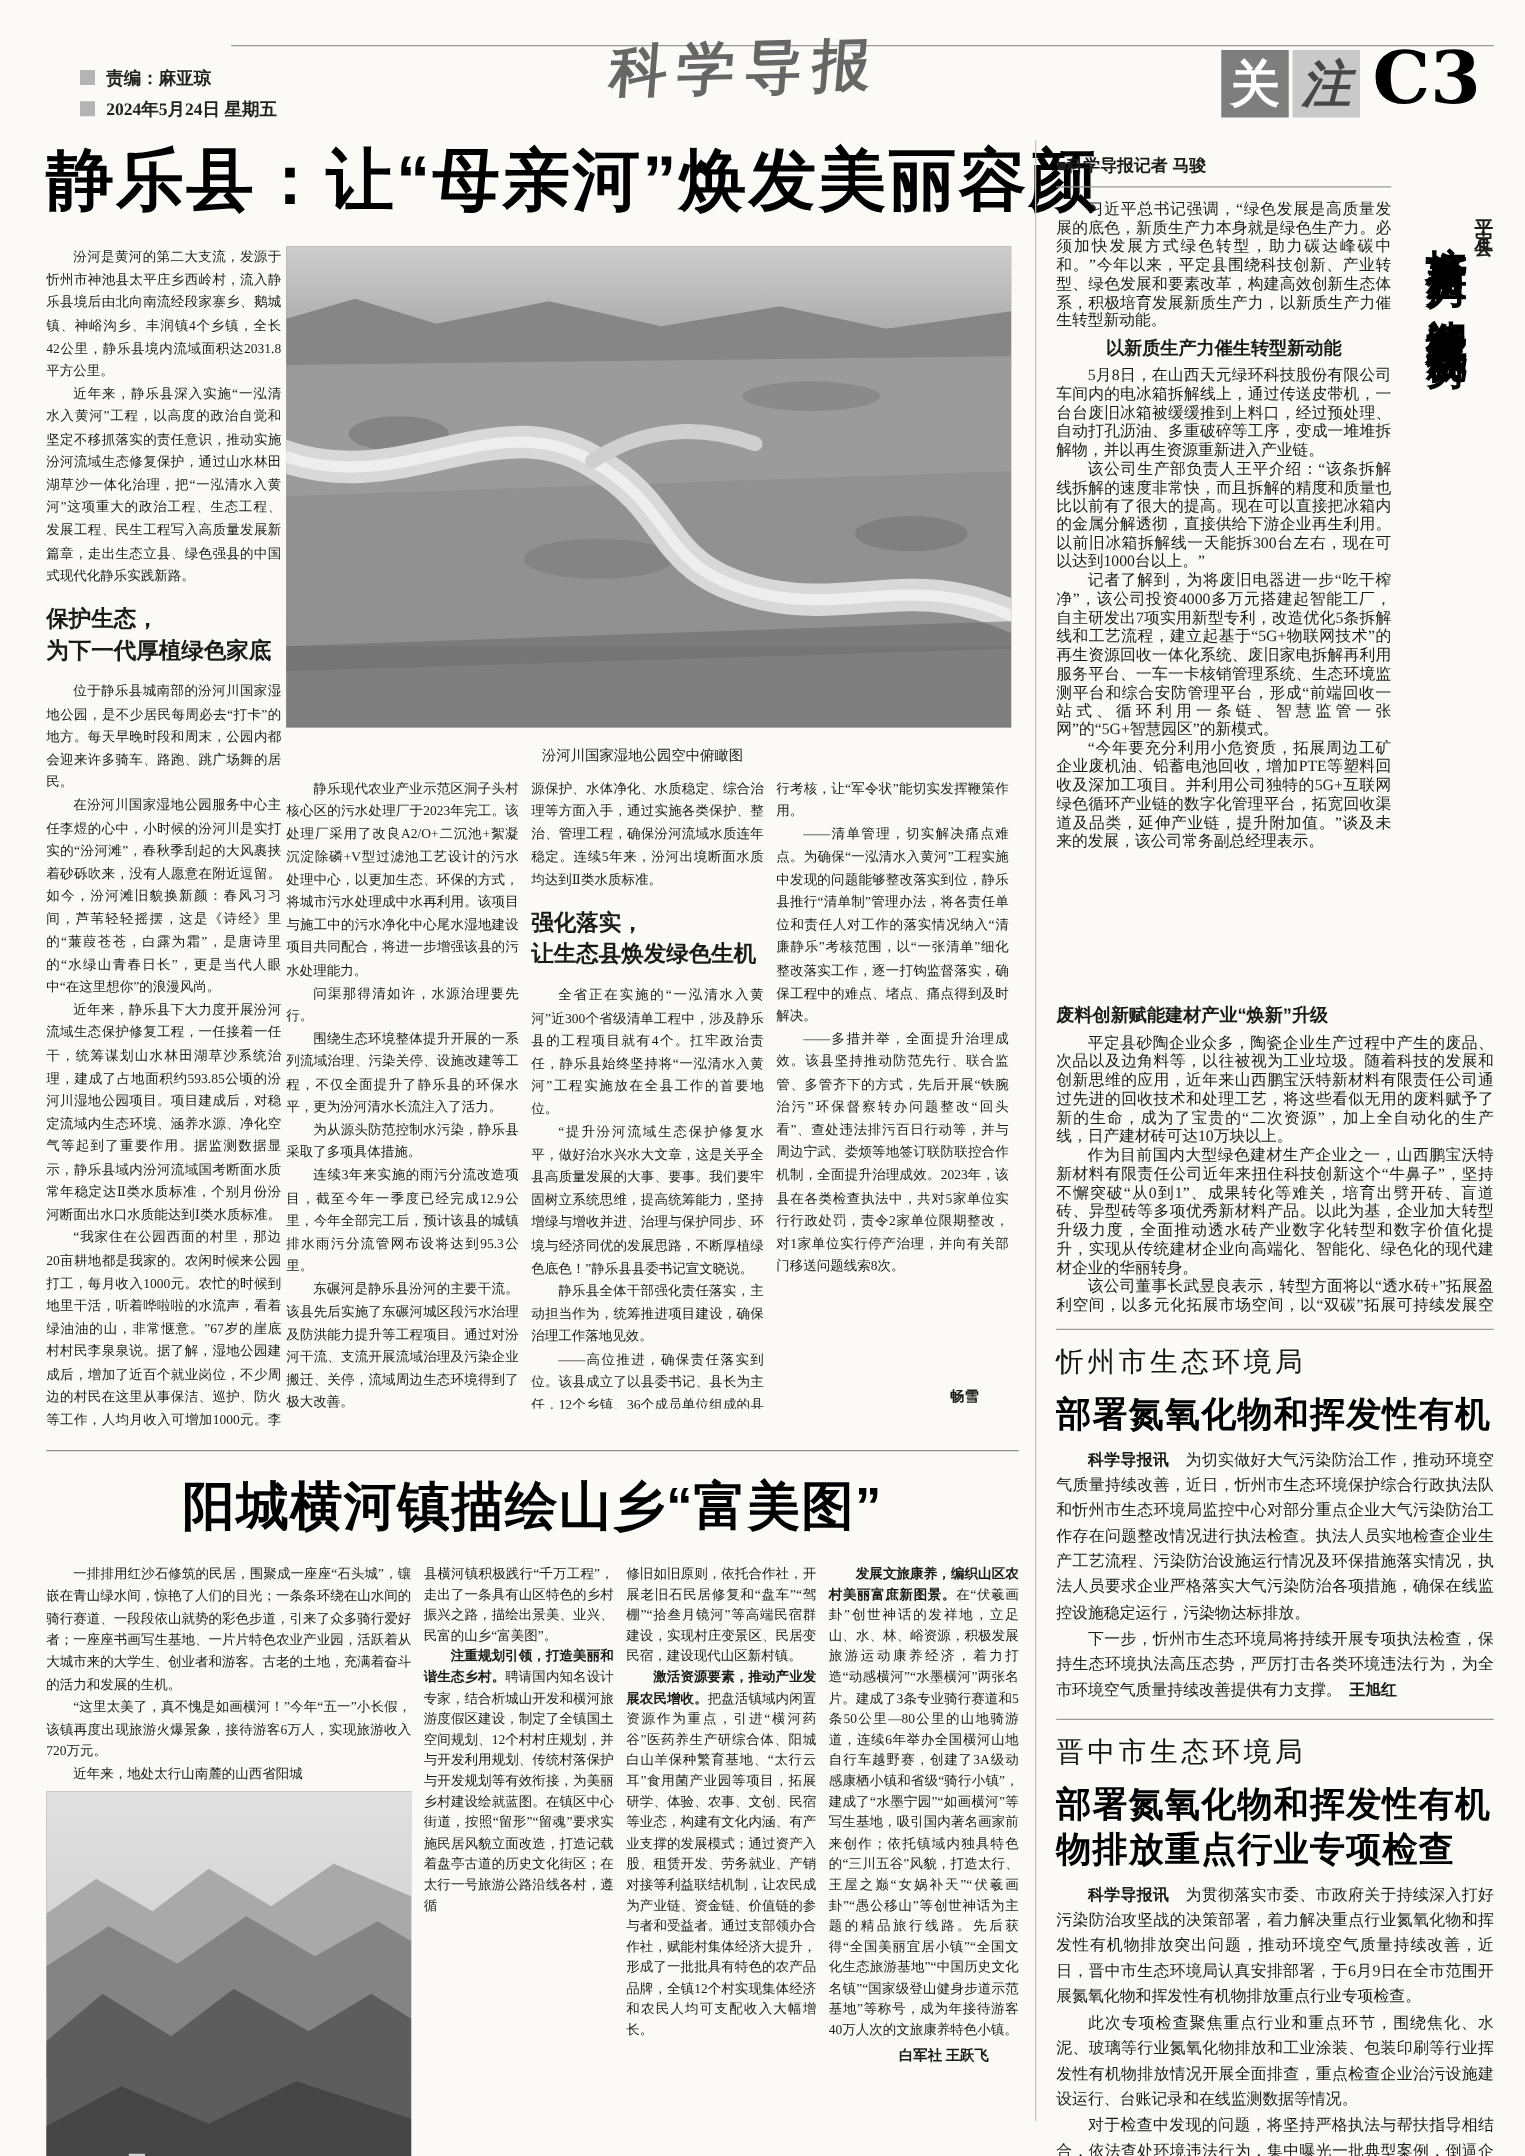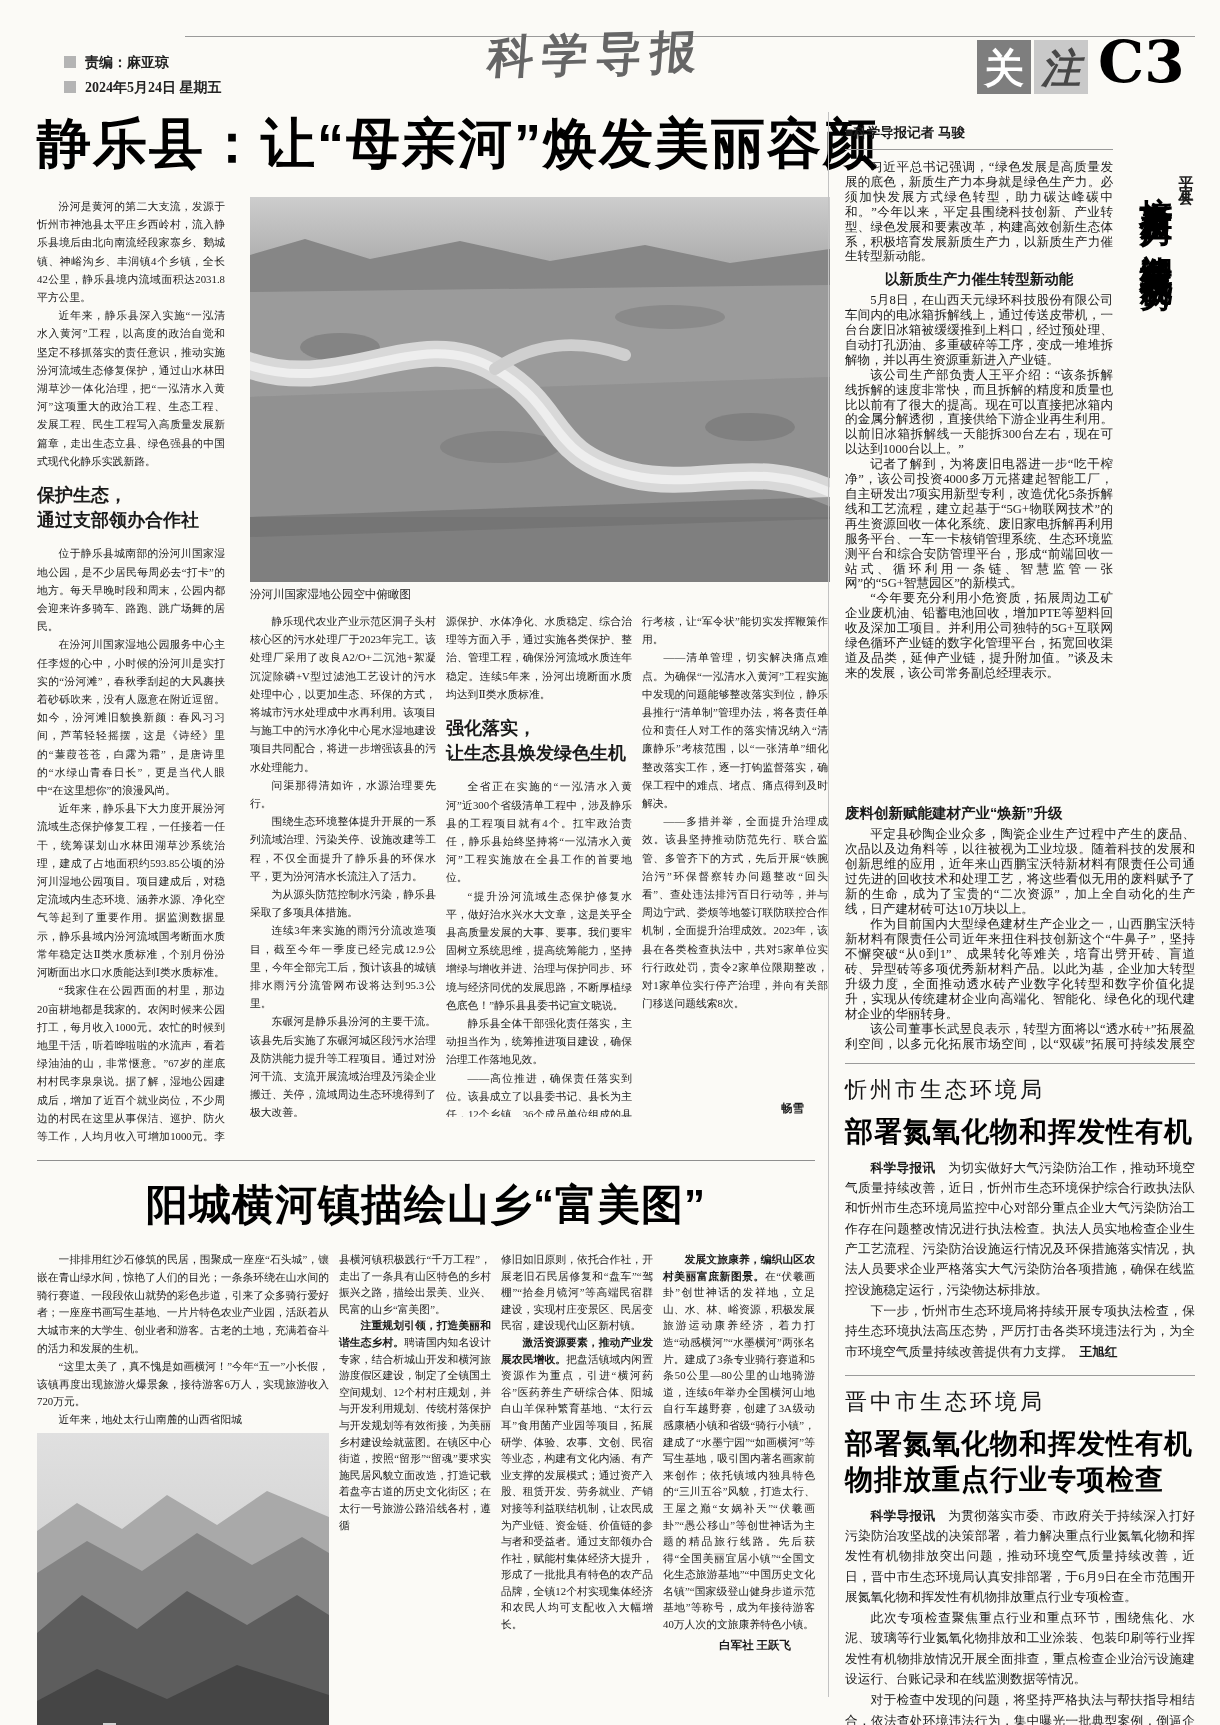--- a/index.html
+++ b/index.html
@@ -23,26 +23,26 @@
   .para{margin:0;text-align:justify;text-indent:2em;}
   .para.cont{text-indent:0;}
   .para.head{text-indent:0;text-align:left;font-family:"Liberation Sans",sans-serif;font-weight:bold;
              white-space:pre-line;}
   .para b{font-weight:bold;}
   .para .pby{font-weight:bold;margin-left:6px;}
   
   .ls{position:absolute;left:37px;top:108px;width:778px;}
   .main-hl{margin:0;font-size:54px;font-weight:900;font-family:"Liberation Sans",sans-serif;
            letter-spacing:2px;text-align:center;white-space:nowrap;color:#000;}
-  .main-body{display:flex;gap:25px;margin-top:16px;}
+  .main-body{display:flex;gap:4px;margin-top:16px;}
   .ncol{width:188px;flex:none;font-size:10.8px;line-height:18.2px;height:945px;overflow:hidden;}
   .ncol .para.head,.tcol .para.head{font-size:18px;line-height:1.4;margin:13px 0 11px;}
   .main-right{width:580px;flex:none;}
   .photo-main{width:580px;height:385px;display:block;background:#9a9a9a;}
-  .caption{font-size:11.5px;text-align:left;padding-right:10px;margin-top:5px;color:#222;}
+  .caption{font-size:11.5px;text-align:center;padding-right:10px;margin-top:15px;color:#222;}
   .threecols{display:flex;gap:10px;margin-top:10px;height:505px;overflow:hidden;}
   .tcol{width:186px;flex:none;font-size:10.8px;line-height:18.2px;}
   .tcol.colflex{display:flex;flex-direction:column;}
   .tcol .fill{flex:1;overflow:hidden;}
   .byline{text-align:right;font-weight:bold;font-size:11.5px;padding-right:24px;margin-top:4px;}
   .sep-rule{border-top:1px solid #8f8f8f;margin-top:18px;}
   .second-hl{margin:16px 0 0;font-size:42px;font-weight:900;font-family:"Liberation Sans",sans-serif;
              text-align:center;letter-spacing:1px;white-space:nowrap;color:#000;}
   .second-body{display:flex;gap:10px;margin-top:18px;height:480px;overflow:hidden;}
   .sb-left{width:292px;flex:none;font-size:10.8px;line-height:17.8px;}
@@ -88,21 +88,21 @@
   <div class="pageno">C3</div>
 
   <div class="ls">
     <h1 class="main-hl">静乐县：让“母亲河”焕发美丽容颜</h1>
 
     <div class="main-body">
       <div class="ncol">
           <p class="para p">汾河是黄河的第二大支流，发源于忻州市神池县太平庄乡西岭村，流入静乐县境后由北向南流经段家寨乡、鹅城镇、神峪沟乡、丰润镇4个乡镇，全长42公里，静乐县境内流域面积达2031.8平方公里。</p>
           <p class="para p">近年来，静乐县深入实施“一泓清水入黄河”工程，以高度的政治自觉和坚定不移抓落实的责任意识，推动实施汾河流域生态修复保护，通过山水林田湖草沙一体化治理，把“一泓清水入黄河”这项重大的政治工程、生态工程、发展工程、民生工程写入高质量发展新篇章，走出生态立县、绿色强县的中国式现代化静乐实践新路。</p>
           <p class="para head">保护生态，
-通过支部领办合作社</p>
+为下一代厚植绿色家底</p>
           <p class="para p">位于静乐县城南部的汾河川国家湿地公园，是不少居民每周必去“打卡”的地方。每天早晚时段和周末，公园内都会迎来许多骑车、路跑、跳广场舞的居民。</p>
           <p class="para p">在汾河川国家湿地公园服务中心主任李煜的心中，小时候的汾河川是实打实的“汾河滩”，春秋季刮起的大风裹挟着砂砾吹来，没有人愿意在附近逗留。如今，汾河滩旧貌换新颜：春风习习间，芦苇轻轻摇摆，这是《诗经》里的“蒹葭苍苍，白露为霜”，是唐诗里的“水绿山青春日长”，更是当代人眼中“在这里想你”的浪漫风尚。</p>
           <p class="para p">近年来，静乐县下大力度开展汾河流域生态保护修复工程，一任接着一任干，统筹谋划山水林田湖草沙系统治理，建成了占地面积约593.85公顷的汾河川湿地公园项目。项目建成后，对稳定流域内生态环境、涵养水源、净化空气等起到了重要作用。据监测数据显示，静乐县域内汾河流域国考断面水质常年稳定达Ⅱ类水质标准，个别月份汾河断面出水口水质能达到Ⅰ类水质标准。</p>
           <p class="para p">“我家住在公园西面的村里，那边20亩耕地都是我家的。农闲时候来公园打工，每月收入1000元。农忙的时候到地里干活，听着哗啦啦的水流声，看着绿油油的山，非常惬意。”67岁的崖底村村民李泉泉说。据了解，湿地公园建成后，增加了近百个就业岗位，不少周边的村民在这里从事保洁、巡护、防火等工作，人均月收入可增加1000元。李泉泉是汾河川国家湿地公园内的新打工人，公园的落成让他生活的村子变了模样，为他铺就了增收的新路。</p>
         </div>
       <div class="main-right">
         <svg class="photo-main" viewBox="0 0 580 385" preserveAspectRatio="none">
           <defs>
             <linearGradient id="sky" x1="0" y1="0" x2="0" y2="1">
               <stop offset="0" stop-color="#cdcdcd"></stop>

